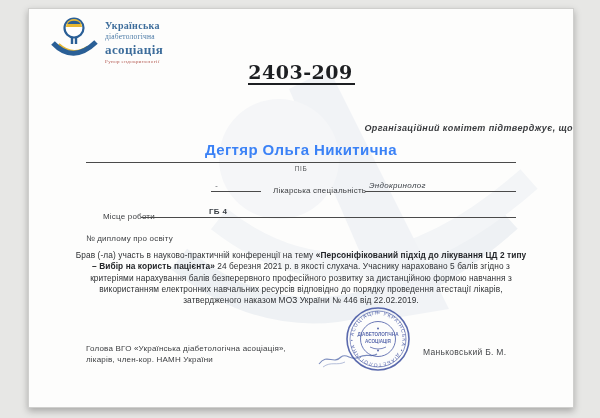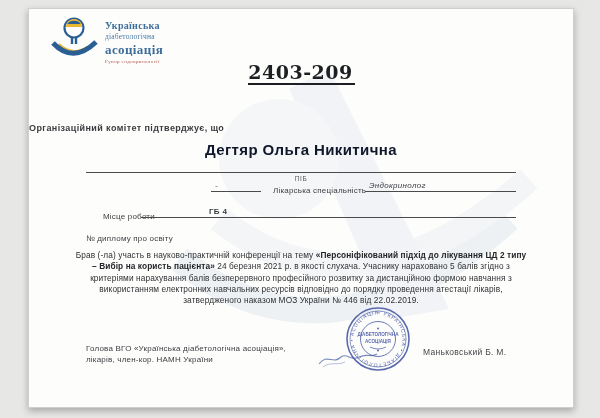--- a/index.html
+++ b/index.html
@@ -37,28 +37,28 @@
   }
   .title-number{
     font-family:"DejaVu Serif", serif;
     font-size:19px;font-weight:bold;color:#1d1f22;
     border-bottom:2px solid #1d1f22;
     margin-bottom:4px;margin-left:1px;letter-spacing:.5px;
     padding:0 2px 0 0;white-space:nowrap;
   }
   
   .intro{
-    position:absolute;left:0;top:114px;width:100%;text-align:left;
-    font-size:9px;font-weight:600;color:#3a3c3f;letter-spacing:.4px;
+    position:absolute;left:0;top:114px;width:100%;text-align:right;
+    font-size:9px;font-weight:600;color:#3a3c3f;letter-spacing:.4px;font-style:italic;
   }
   
   .name-block{position:absolute;left:57px;right:57px;top:132px;text-align:center;}
   .name-value{
-    font-size:15px;font-weight:bold;color:#0f172a;letter-spacing:.4px;
-    padding-bottom:14px;border-bottom:1px solid #4a4a4a;
+    font-size:15px;font-weight:bold;color:#3b82f6;letter-spacing:.4px;
+    padding-bottom:4px;border-bottom:1px solid #4a4a4a;
   }
   .name-caption{font-size:6.5px;color:#55575a;margin-top:2px;letter-spacing:.6px;}
   
   .field-label{position:absolute;font-size:8px;color:#3c3e41;letter-spacing:.2px;}
   .field-line{position:absolute;border-bottom:1px solid #4a4a4a;height:12px;}
   .hand{
     font-size:8px;color:#3a3f45;font-style:italic;
     position:absolute;bottom:1px;left:4px;white-space:nowrap;letter-spacing:.3px;
   }
   .hand.print{font-style:normal;font-weight:600;margin-left:46px;}

